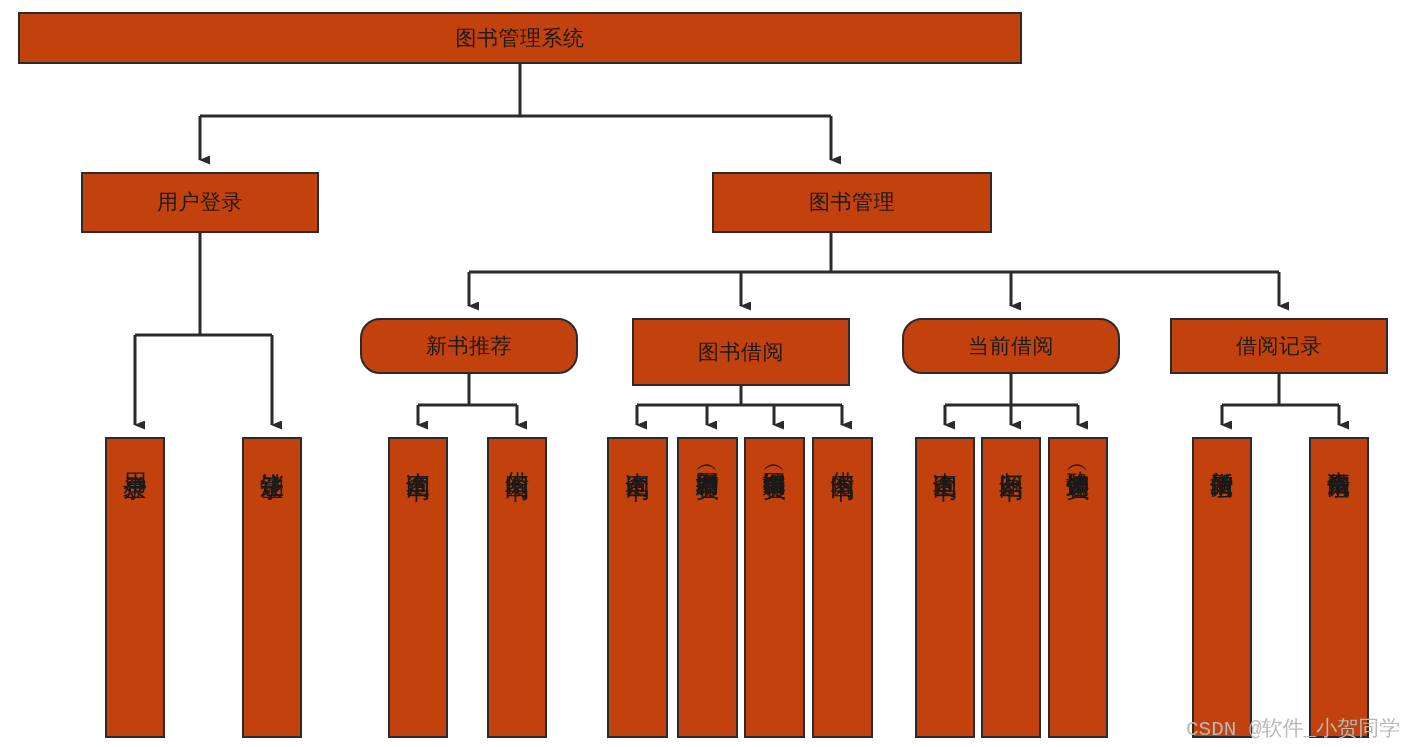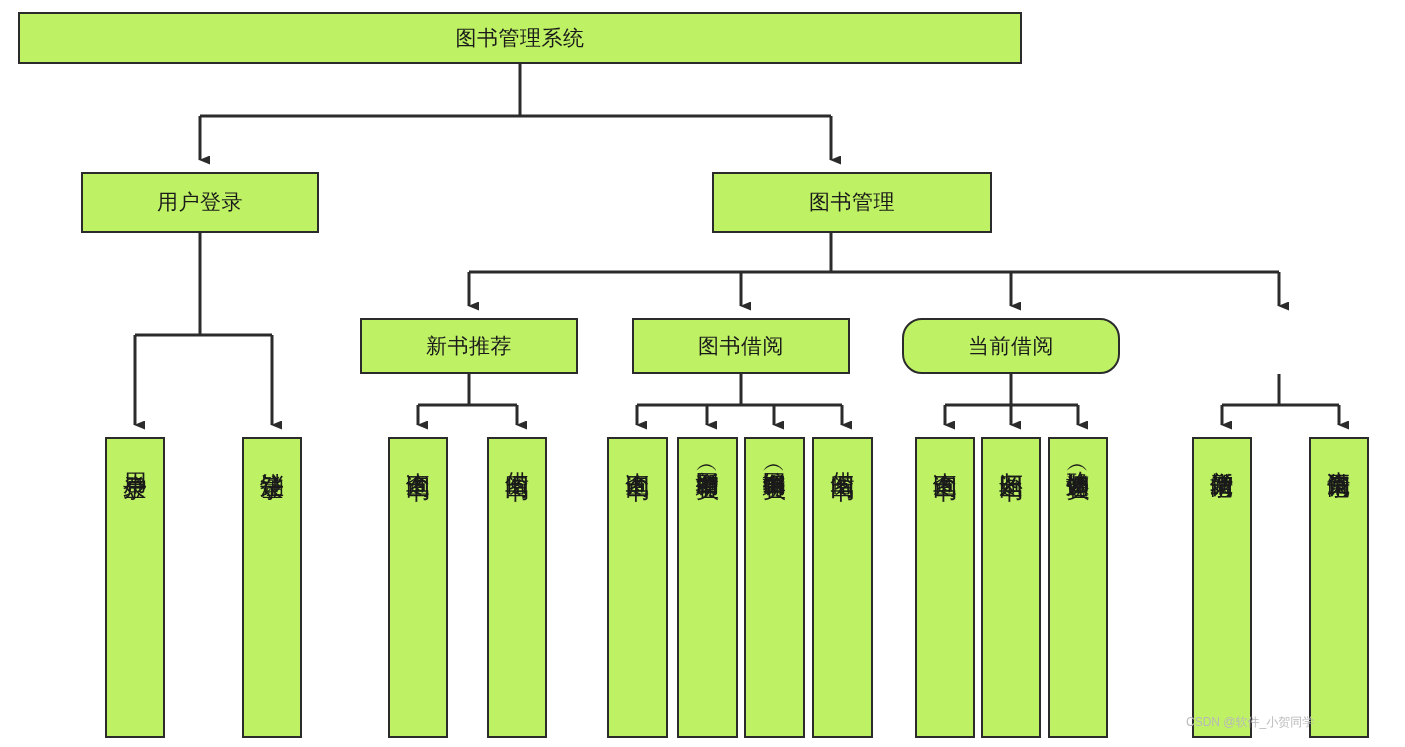--- a/index.html
+++ b/index.html
@@ -22,21 +22,21 @@
     position: absolute;
     left: 0;
     top: 0;
     width: 1405px;
     height: 747px;
     pointer-events: none;
   }
   .node {
     position: absolute;
     box-sizing: border-box;
-    background: #bef264;
+    background: #c2410c;
     border: 2px solid #2b2b2b;
     display: flex;
     align-items: center;
     justify-content: center;
     color: #1a1a1a;
     z-index: 2;
   }
   .node .label {
     display: block;
     text-align: center;
@@ -59,25 +59,25 @@
     white-space: nowrap;
   }
   .node.vert.tall-text .label {
     font-size: 23px;
     letter-spacing: 1px;
   }
   #watermark {
     position: absolute;
     left: 1186px;
     top: 714px;
-    font-size: 12px;
+    font-size: 21px;
     color: #b9b9b9;
     white-space: nowrap;
     z-index: 3;
-    font-family: Liberation Sans, sans-serif;
+    font-family: Liberation Mono, monospace;
   }
 </style>
 </head>
 <body>
 
 <div id="diagram">
 
   <svg id="edges" viewBox="0 0 1405 747" width="1405" height="747" xmlns="http://www.w3.org/2000/svg">
     <defs>
       <marker id="arrowhead" markerWidth="9" markerHeight="11" refX="4.5" refY="10" orient="auto" markerUnits="userSpaceOnUse">
@@ -132,28 +132,31 @@
     <span class="label">图书管理系统</span>
   </div>
 
   <div class="node horiz" style="left:81px;top:172px;width:238px;height:61px;">
     <span class="label">用户登录</span>
   </div>
   <div class="node horiz" style="left:712px;top:172px;width:280px;height:61px;">
     <span class="label">图书管理</span>
   </div>
 
-  <div class="node horiz" style="left:360px;top:318px;width:218px;height:56px;">
+  <div class="node horiz" style="left:360px;top:318px;width:218px;height:56px;border-radius:20px;">
     <span class="label">新书推荐</span>
   </div>
-  <div class="node horiz" style="left:632px;top:318px;width:218px;height:56px;">
+  <div class="node horiz" style="left:632px;top:318px;width:218px;height:68px;">
     <span class="label">图书借阅</span>
   </div>
   <div class="node horiz" style="left:902px;top:318px;width:218px;height:56px;border-radius:20px;">
     <span class="label">当前借阅</span>
+  </div>
+  <div class="node horiz" style="left:1170px;top:318px;width:218px;height:56px;">
+    <span class="label">借阅记录</span>
   </div>
 
   <div class="node vert" style="left:105px;top:437px;width:60px;height:301px;">
     <span class="label">用户登录</span>
   </div>
   <div class="node vert" style="left:242px;top:437px;width:60px;height:301px;">
     <span class="label">注销登录</span>
   </div>
   <div class="node vert" style="left:388px;top:437px;width:60px;height:301px;">
     <span class="label">查询图书</span>

